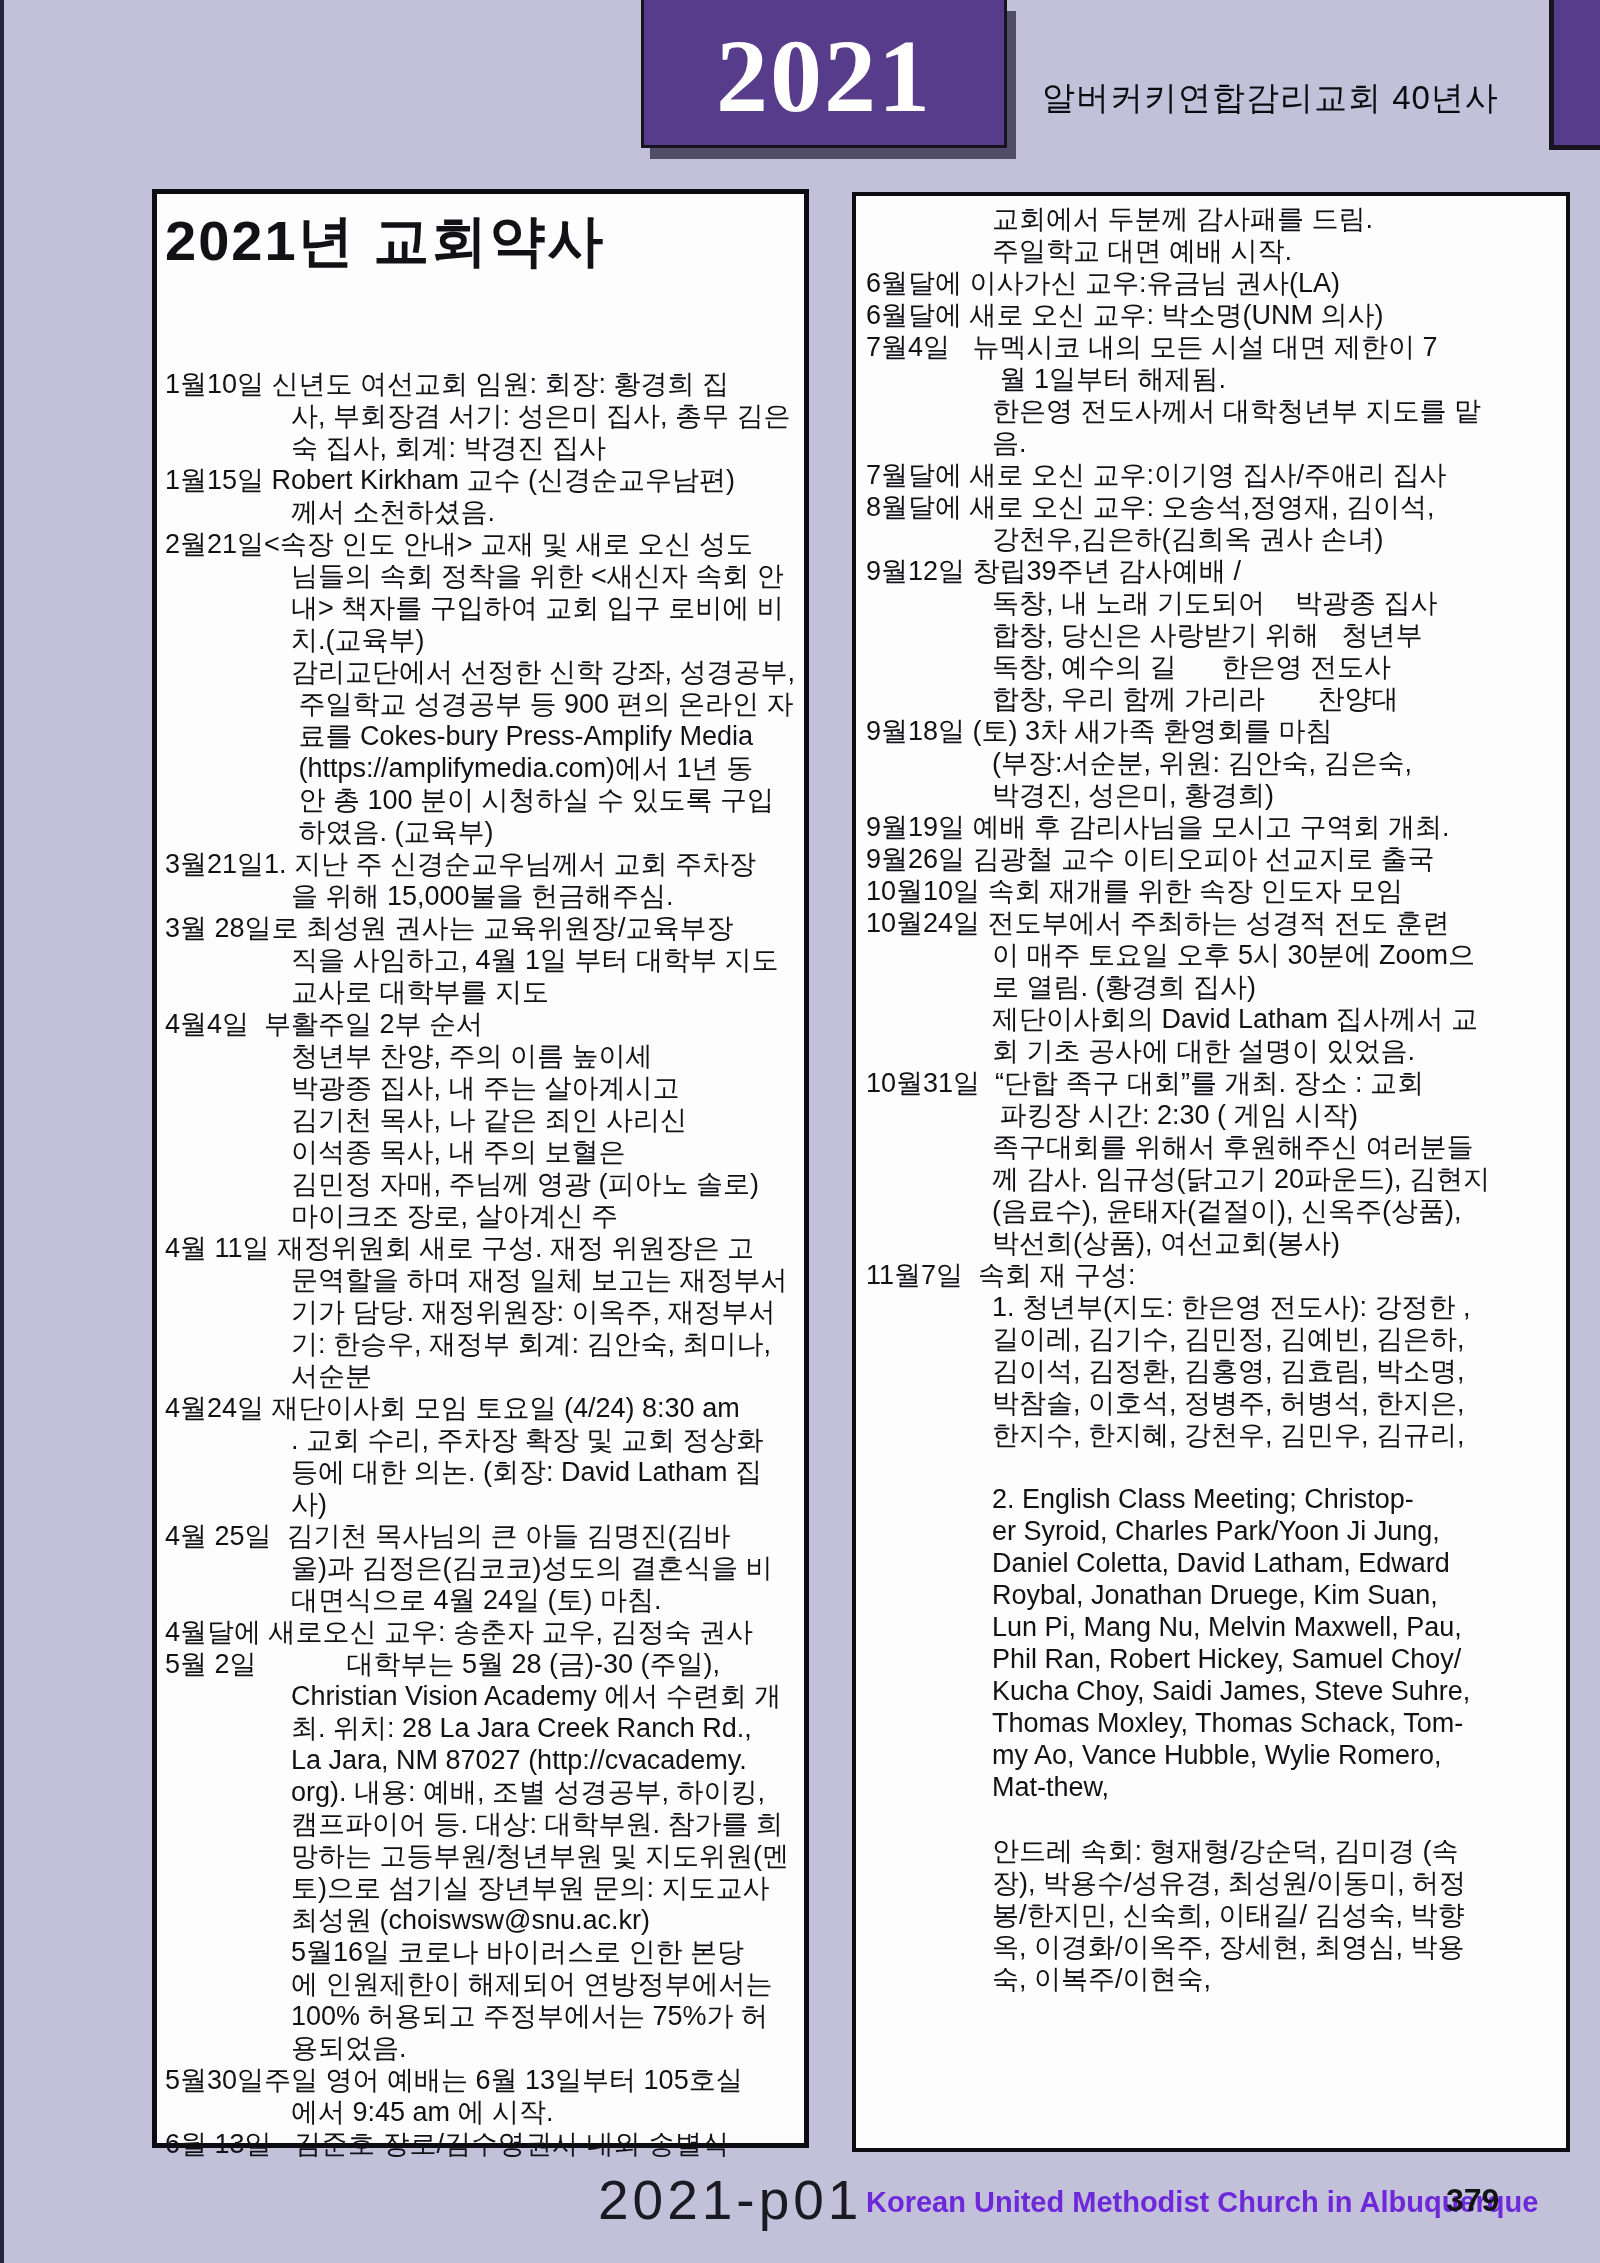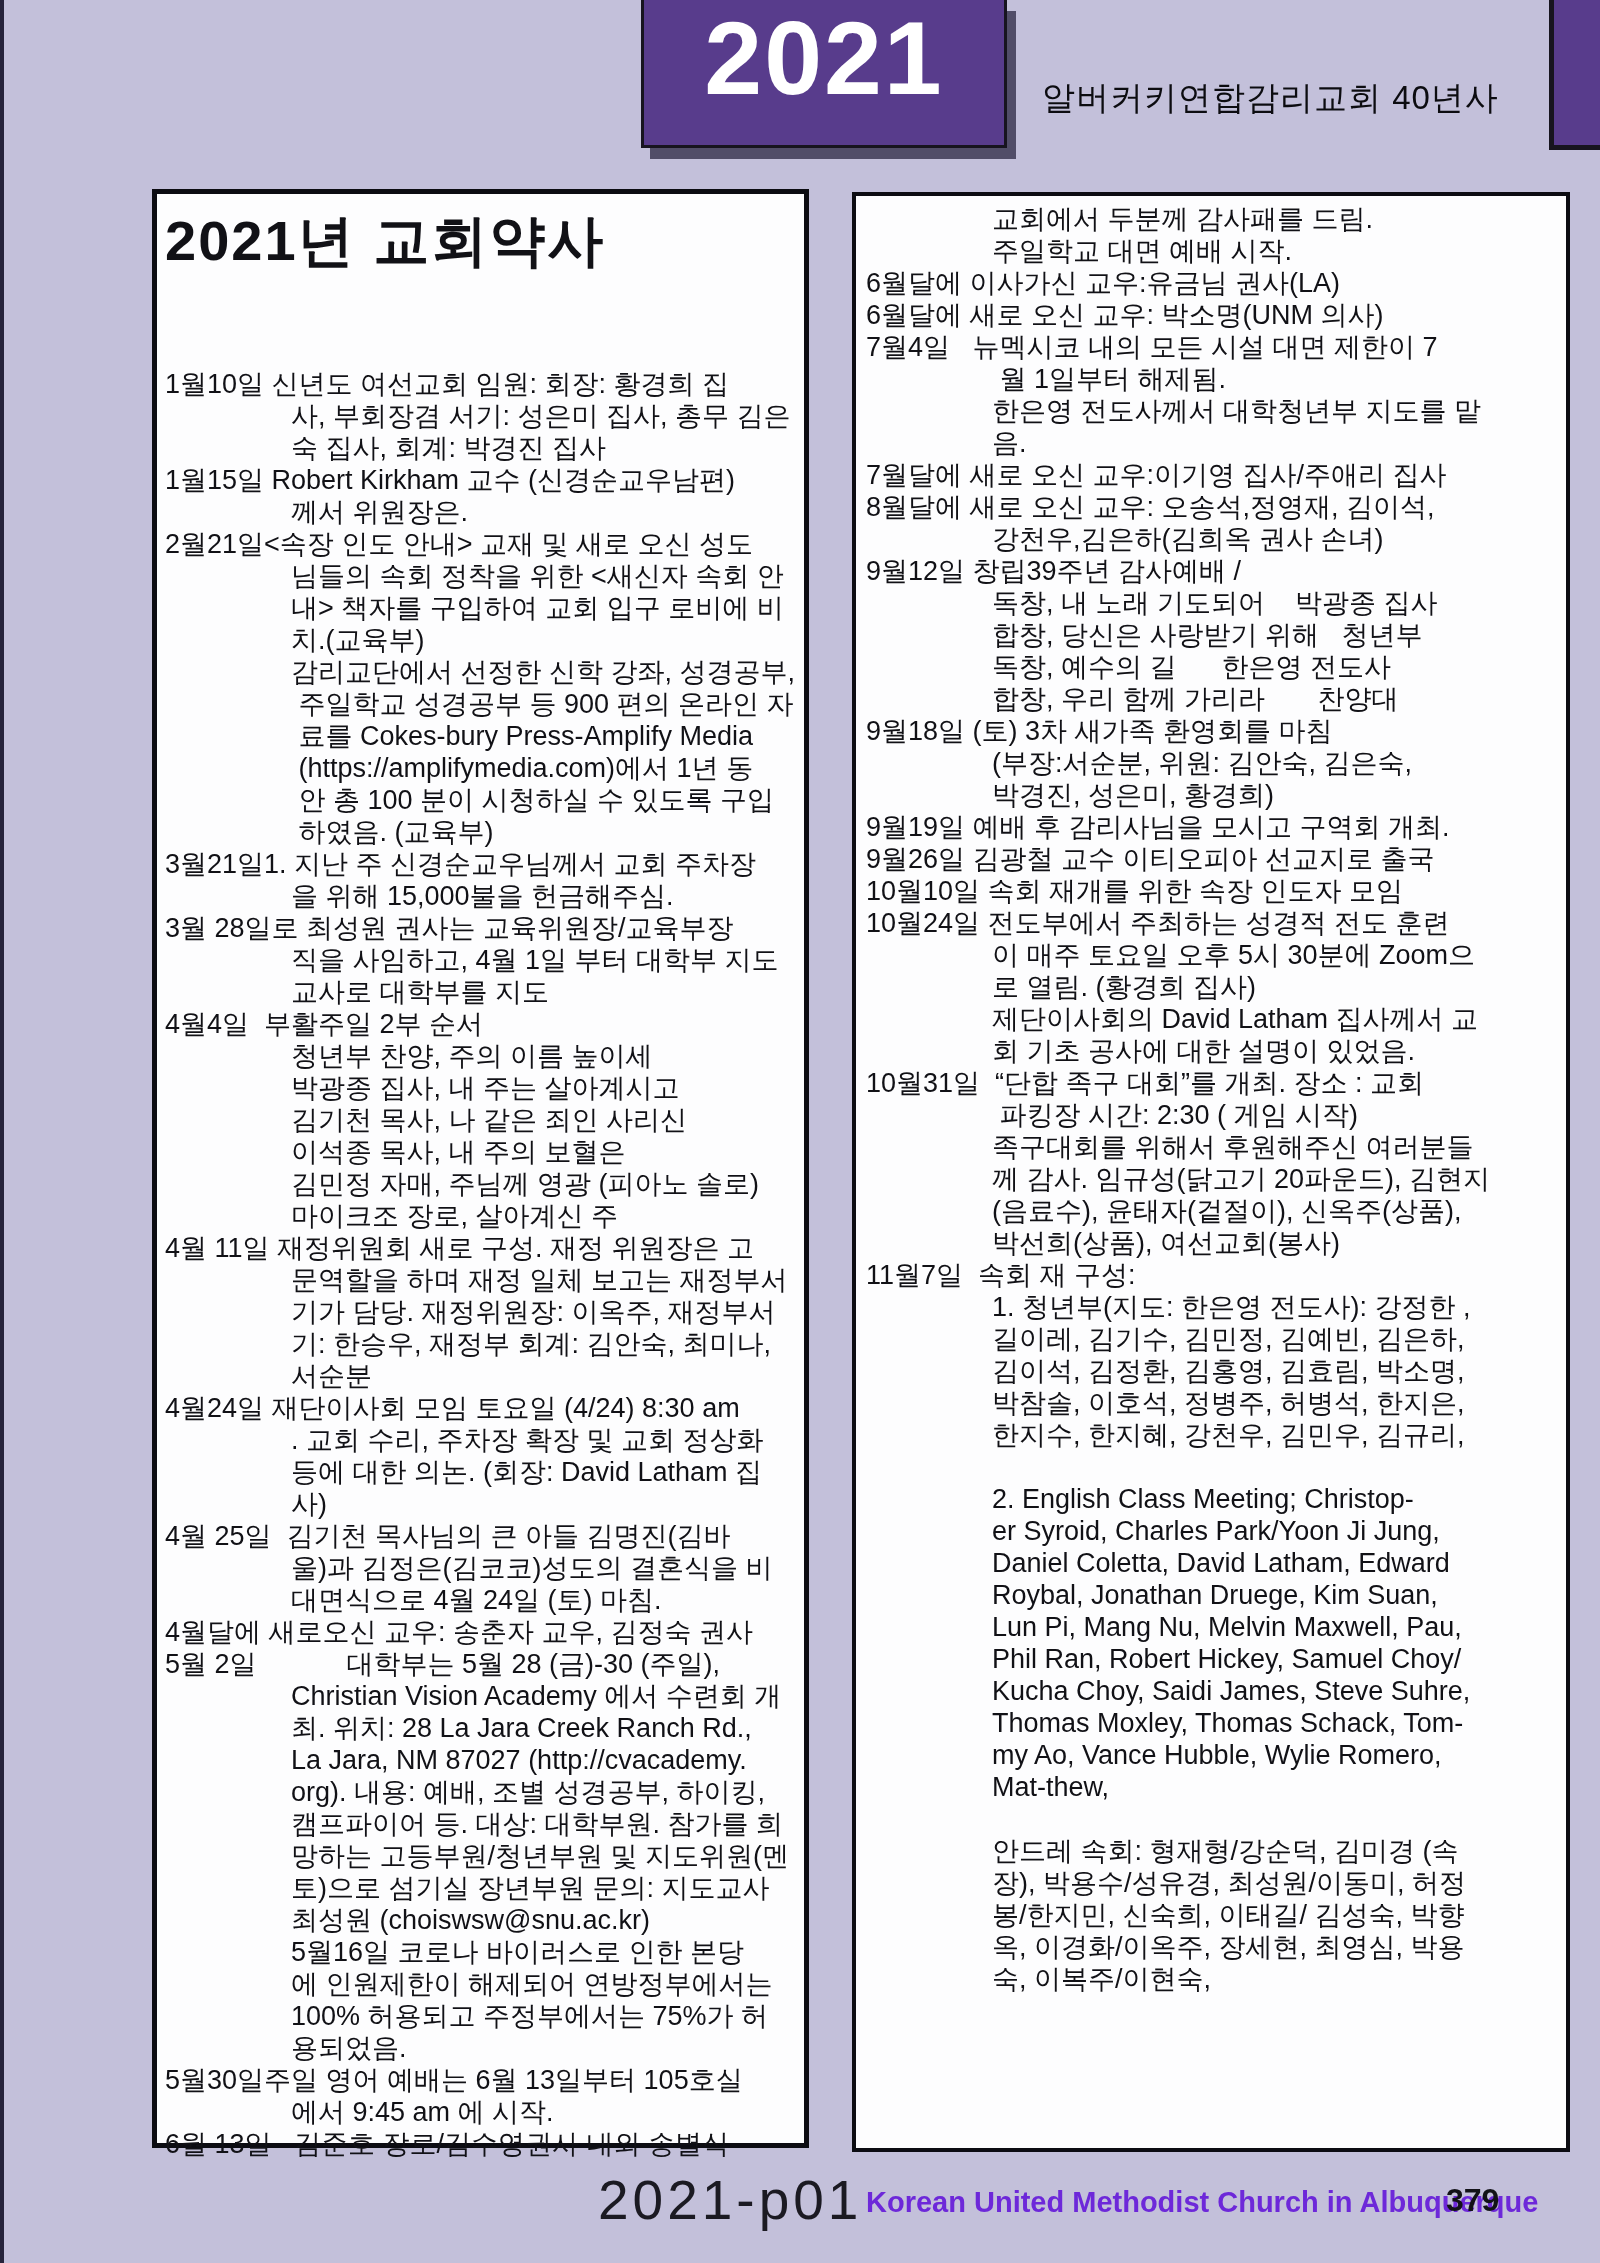--- a/index.html
+++ b/index.html
@@ -18,22 +18,23 @@
   }
   .left-edge{
     position:absolute;left:0;top:0;width:4px;height:2263px;background:#26233b;
   }
   
   .year-banner{
     position:absolute;left:641px;top:0;width:366px;height:148px;
     background:var(--accent);
     border:3px solid #17141f;border-top:none;
     box-shadow:9px 11px 0 var(--shadow);
-    display:flex;align-items:flex-start;justify-content:center;
+    display:flex;align-items:center;justify-content:center;
     box-sizing:border-box;
+    font-family:Liberation Serif, serif;
   }
   .year-banner .year{
     color:#ffffff;font-size:104px;font-weight:bold;letter-spacing:2px;
     line-height:1;padding-top:6px;
   }
   .book-title{
     position:absolute;left:1042px;top:76px;
     font-size:33px;font-weight:400;color:#0c0c10;letter-spacing:1px;
     white-space:nowrap;
   }
@@ -98,21 +99,21 @@
 <div class="panel left">
   <div class="chronicle-title">2021년 교회약사</div>
   <div id="left-entries">
       <div class="entry">
         <div class="line first">1월10일 신년도 여선교회 임원: 회장: 황경희 집</div>
         <div class="line cont">사, 부회장겸 서기: 성은미 집사, 총무 김은</div>
         <div class="line cont">숙 집사, 회계: 박경진 집사</div>
       </div>
       <div class="entry">
         <div class="line first">1월15일 Robert Kirkham 교수 (신경순교우남편)</div>
-        <div class="line cont">께서 위원장은.</div>
+        <div class="line cont">께서 소천하셨음.</div>
       </div>
       <div class="entry">
         <div class="line first">2월21일&lt;속장 인도 안내&gt; 교재 및 새로 오신 성도</div>
         <div class="line cont">님들의 속회 정착을 위한 &lt;새신자 속회 안</div>
         <div class="line cont">내&gt; 책자를 구입하여 교회 입구 로비에 비</div>
         <div class="line cont">치.(교육부)</div>
         <div class="line cont">감리교단에서 선정한 신학 강좌, 성경공부,</div>
         <div class="line cont"> 주일학교 성경공부 등 900 편의 온라인 자</div>
         <div class="line cont"> 료를 Cokes-bury Press-Amplify Media</div>
         <div class="line cont"> (https://amplifymedia.com)에서 1년 동</div>

